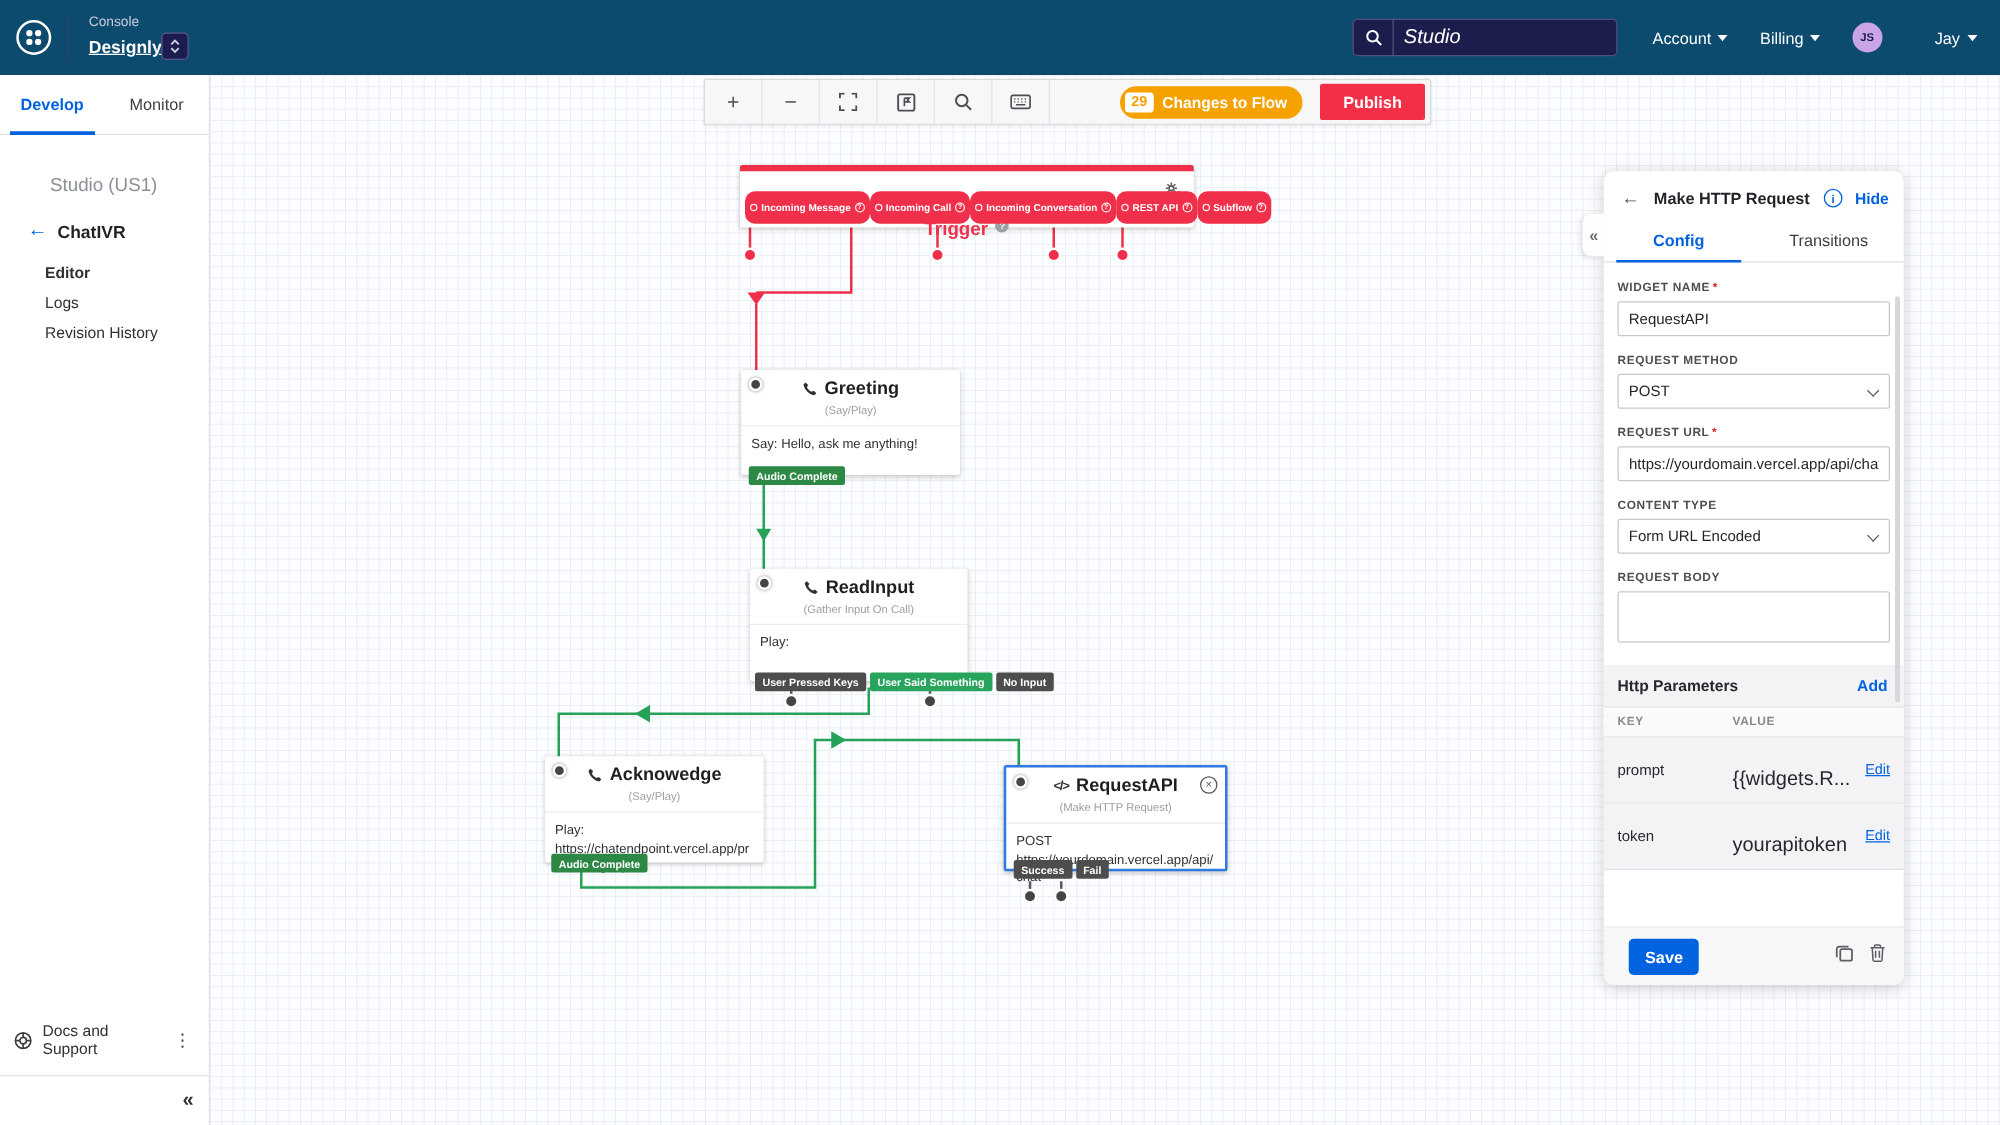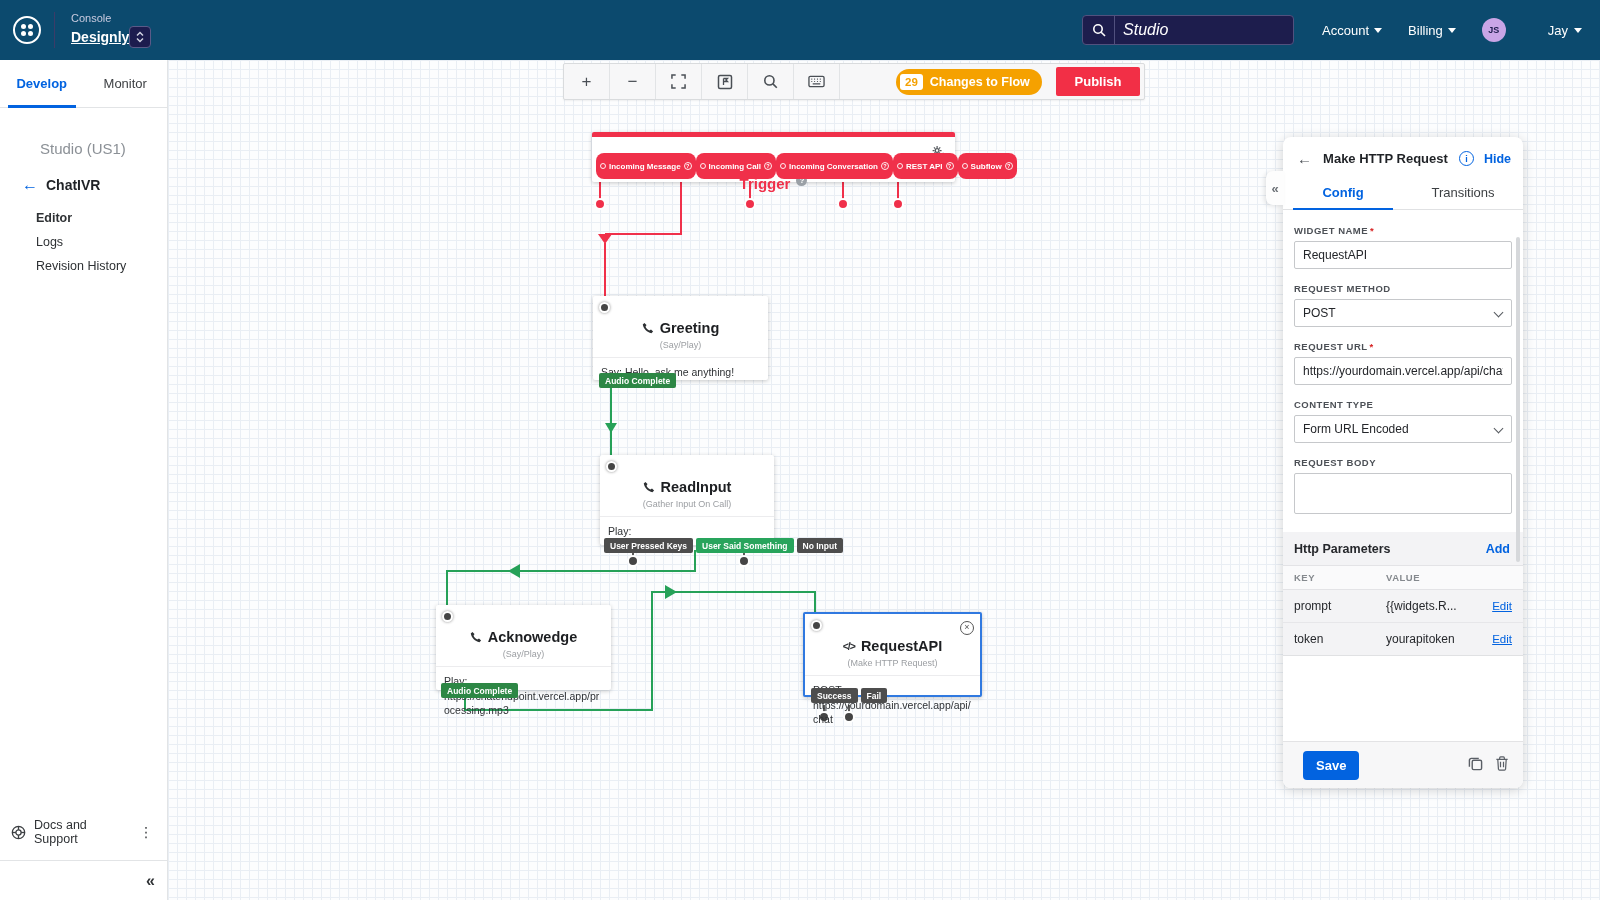--- a/index.html
+++ b/index.html
@@ -58,21 +58,21 @@
   
   .flow-toolbar { position:absolute; left:395px; top:3px; width:582px; height:37px; background:#f7f7f8; border:1px solid #d9dbdd; border-radius:2px; display:flex; align-items:center; z-index:5; box-shadow:0 1px 2px rgba(0,0,0,.06); }
   .tb-btn { width:46px; height:100%; display:flex; align-items:center; justify-content:center; border-right:1px solid #e2e4e6; color:#4a4f55; font-size:17px; cursor:pointer; }
   .changes-pill { margin-left:56px; height:26px; background:#f5a100; border-radius:13px; display:flex; align-items:center; gap:7px; padding:0 12px 0 4px; cursor:pointer; }
   .changes-badge { background:#fff; color:#f5a100; font-size:11.5px; font-weight:bold; border-radius:3px; padding:2px 5px; }
   .changes-label { color:#fff; font-size:12.5px; font-weight:bold; }
   .publish-btn { margin-left:auto; width:84px; height:29px; margin-right:4px; background:#f22f46; color:#fff; border:none; border-radius:2px; font-size:13px; font-weight:600; cursor:pointer; font-family:"Liberation Sans",sans-serif; }
 
   
   .widget { position:absolute; background:#fff; border-radius:2px; box-shadow:0 1px 4px rgba(0,0,0,.22); z-index:3; }
-  .w-head { text-align:center; padding-top:24px; font-size:14.5px; font-weight:bold; color:#1d1f22; display:flex; justify-content:center; align-items:center; gap:6px; }
+  .w-head { text-align:center; padding-top:7px; font-size:14.5px; font-weight:bold; color:#1d1f22; display:flex; justify-content:center; align-items:center; gap:6px; }
   .w-sub { text-align:center; color:#9b9ea2; font-size:9px; padding:4px 0 7px; border-bottom:1px solid #ececee; }
   .w-body { font-size:10.5px; color:#2e3134; padding:7px 8px; line-height:1.4; overflow-wrap:anywhere; }
   .indot { position:absolute; left:6px; top:6px; width:11px; height:11px; border-radius:50%; background:#454545; border:2px solid #fff; box-shadow:0 0 3px rgba(0,0,0,.45); cursor:pointer; }
   .tag { position:absolute; bottom:-8px; font-size:8.5px; font-weight:bold; color:#fff; padding:2.5px 6px; border-radius:2px; white-space:nowrap; cursor:pointer; }
   .tag.green-d { background:#2d8745; }
   .tag.green-b { background:#28a45c; }
   .tag.dark { background:#4d4d4d; }
 
   
   .trigger { left:424px; top:72px; width:363px; height:50px; }
@@ -117,21 +117,21 @@
   .params-section { margin:18px -11px 0; background:#f3f3f5; padding-top:10px; border-bottom:1px solid #e0e1e3; }
   .params-head { display:flex; align-items:center; padding:0 13px 9px 11px; }
   .params-title { font-size:12.5px; font-weight:bold; color:#26282c; flex:1; }
   .add-link { color:#0263e0; font-size:12.5px; font-weight:bold; cursor:pointer; }
   .params-cols { display:flex; background:#fafafb; border-top:1px solid #e3e3e6; border-bottom:1px solid #e3e3e6; padding:6px 11px; }
   .col-h { font-size:9.5px; font-weight:bold; color:#85898e; letter-spacing:.5px; }
   .col-key { width:92px; }
   .param-row { display:flex; align-items:center; padding:9px 11px; border-bottom:1px solid #e6e6e9; }
   .param-row:last-child { border-bottom:none; }
   .p-key { width:92px; font-size:12px; color:#26282c; }
-  .p-val { flex:1; font-size:12px; color:#26282c; overflow:hidden; white-space:nowrap; }
+  .p-val { flex:1; font-size:16px; color:#26282c; overflow:hidden; white-space:nowrap;margin-top:16px; }
   .edit-link { color:#0263e0; font-size:11.5px; text-decoration:underline; cursor:pointer; }
 
   .panel-footer { position:absolute; left:0; bottom:0; width:100%; height:47px; background:#f7f7f8; border-top:1px solid #e3e3e5; border-radius:0 0 8px 8px; display:flex; align-items:center; padding:0 14px 0 20px; }
   .save-btn { background:#0263e0; color:#fff; border:none; border-radius:4px; font-size:13px; font-weight:bold; padding:7px 13px; cursor:pointer; font-family:"Liberation Sans",sans-serif; }
   .footer-icons { margin-left:auto; display:flex; gap:12px; }
   .f-icon { cursor:pointer; }
   .panel-scroll { position:absolute; right:3px; top:100px; width:4px; height:325px; background:#d6d8db; border-radius:2px; cursor:pointer; }
 </style>
 </head>
 <body>

